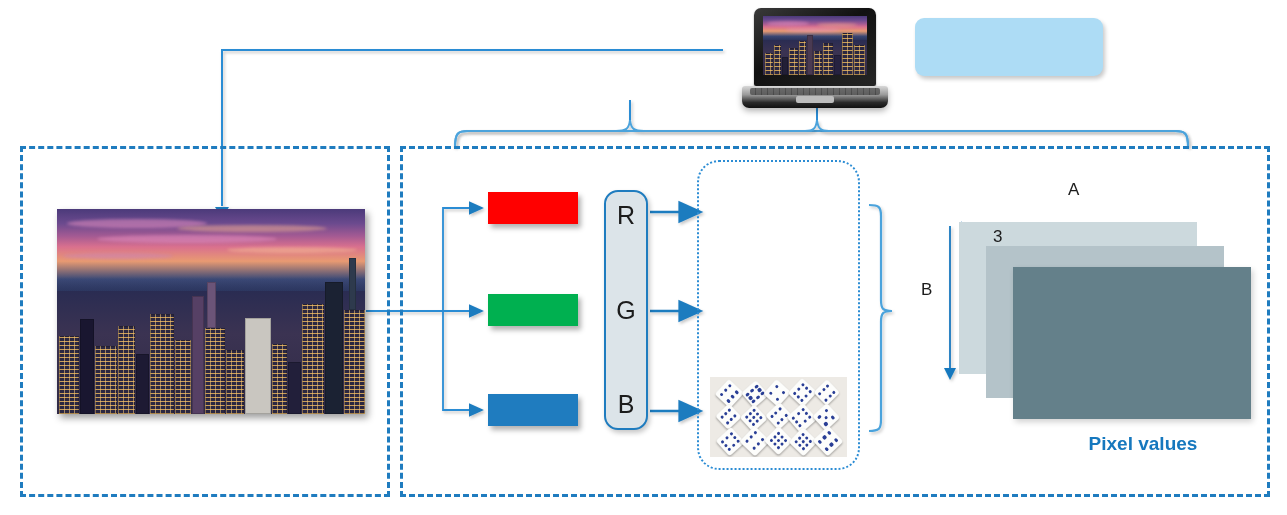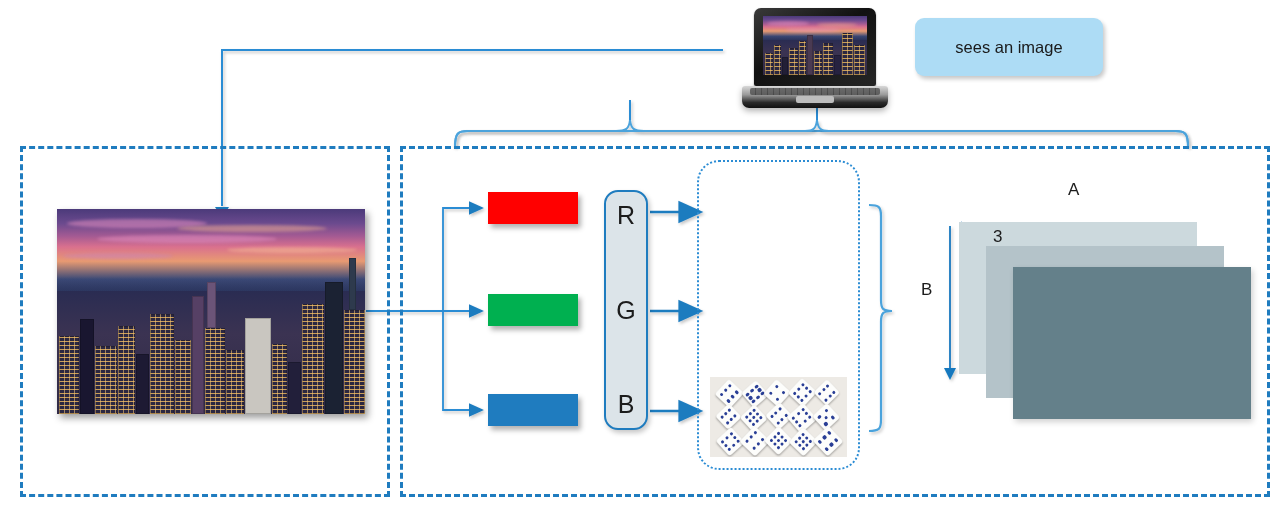--- a/index.html
+++ b/index.html
@@ -180,21 +180,20 @@
       </div>
     </div>
     <div class="base">
       <div class="keys"></div>
       <div class="touchpad"></div>
     </div>
   </div>
 
   <div class="abs callout" style="left:915px;top:18px;width:188px;height:58px;">
     <div>
-      <div>sees an image</div>
     </div>
   </div>
 
   <div class="abs photo" style="left:57px;top:209px;width:308px;height:205px;">
     <div class="sky"></div>
     <div class="cloud" style="left:10px;top:10px;width:140px;height:9px;"></div>
     <div class="cloud" style="left:40px;top:26px;width:180px;height:8px;"></div>
     <div class="cloud" style="left:120px;top:16px;width:150px;height:7px;background:rgba(240,175,145,.5);"></div>
     <div class="cloud" style="left:170px;top:38px;width:130px;height:6px;background:rgba(250,200,150,.45);"></div>
     <div class="cloud" style="left:6px;top:44px;width:110px;height:6px;background:rgba(200,130,190,.45);"></div>
@@ -373,15 +372,16 @@
   <div class="abs layer l-back" style="left:959px;top:222px;width:238px;height:152px;"></div>
   <div class="abs layer l-mid" style="left:986px;top:246px;width:238px;height:152px;"></div>
   <div class="abs layer l-front" style="left:1013px;top:267px;width:238px;height:152px;
               box-shadow:2px 3px 6px rgba(0,0,0,.18);"></div>
 
   <div class="abs lbl" style="left:1068px;top:180px;">A</div>
   <div class="abs lbl" style="left:921px;top:280px;">B</div>
   <div class="abs lbl" style="left:993px;top:227px;">3</div>
 
   <div class="abs pixlabel" style="left:1048px;top:432px;width:190px;">
+    <div>Pixel values</div>
   </div>
 
 </div>
 
 </body></html>

